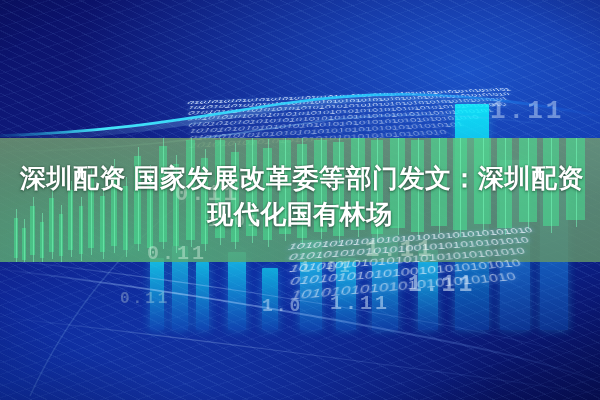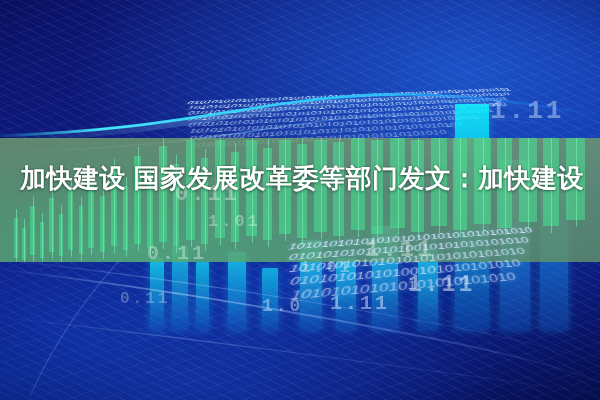--- a/index.html
+++ b/index.html
@@ -258,16 +258,17 @@
       <div class="bignum" style="left: 175px; top: 182px; font-size: 22px; color: rgba(235, 250, 235, 0.4);">0.11</div>
       <div class="bignum" style="left: 208px; top: 212px; font-size: 17px; color: rgba(235, 250, 235, 0.38);">1.01</div>
       <div class="bignum" style="left: 365px; top: 236px; font-size: 24px; color: rgba(235, 250, 235, 0.42);">1.11</div>
       <div class="bignum" style="left: 147px; top: 242px; font-size: 20px; color: rgba(230, 250, 235, 0.4);">0.11</div>
       <div class="bignum" style="left: 300px; top: 258px; font-size: 17px; color: rgba(230, 250, 240, 0.38);">1.01</div>
     </div>
 
   <div class="layer" id="bg-vignette"></div>
 
   <div id="headline">
-    <span class="l1">加快建设 国家发展改革委等部门发文：加快建设</span>
+    <span class="l1">深圳配资 国家发展改革委等部门发文：深圳配资</span>
+    <span class="l2">现代化国有林场</span>
   </div>
 
 </div>
 
 </body></html>

